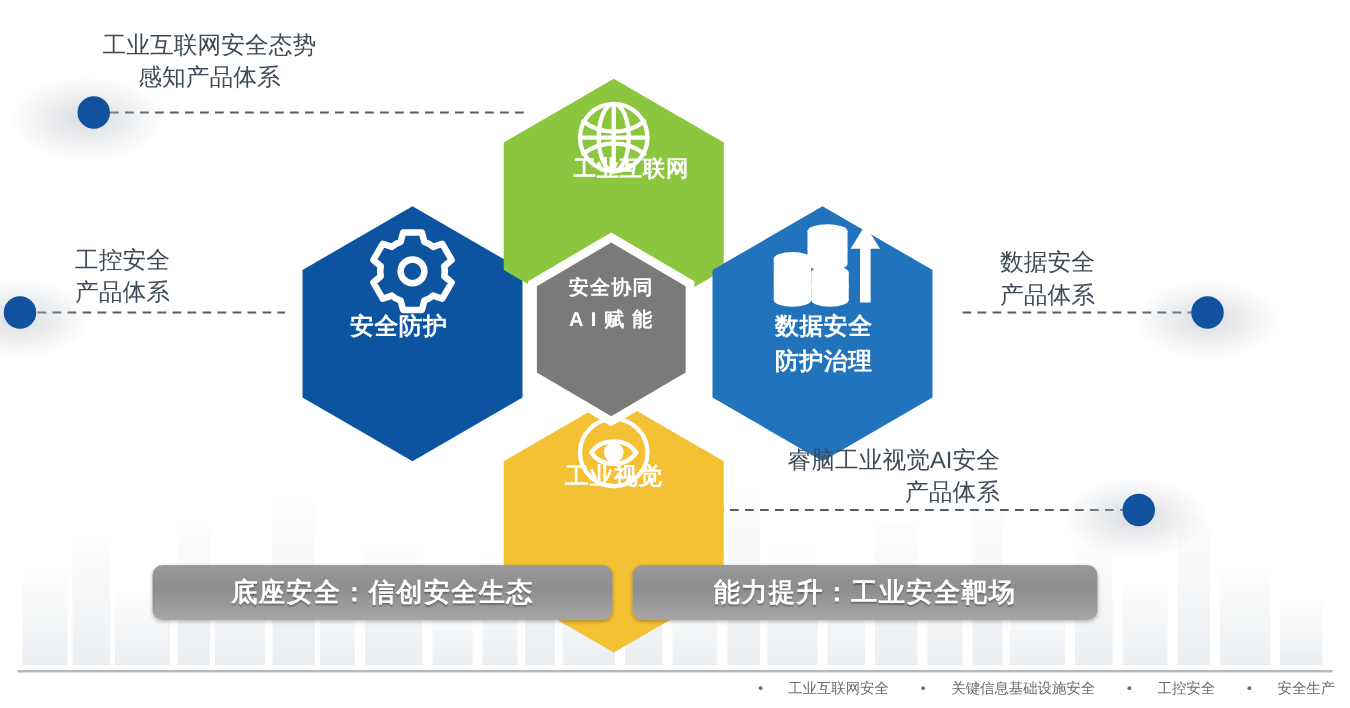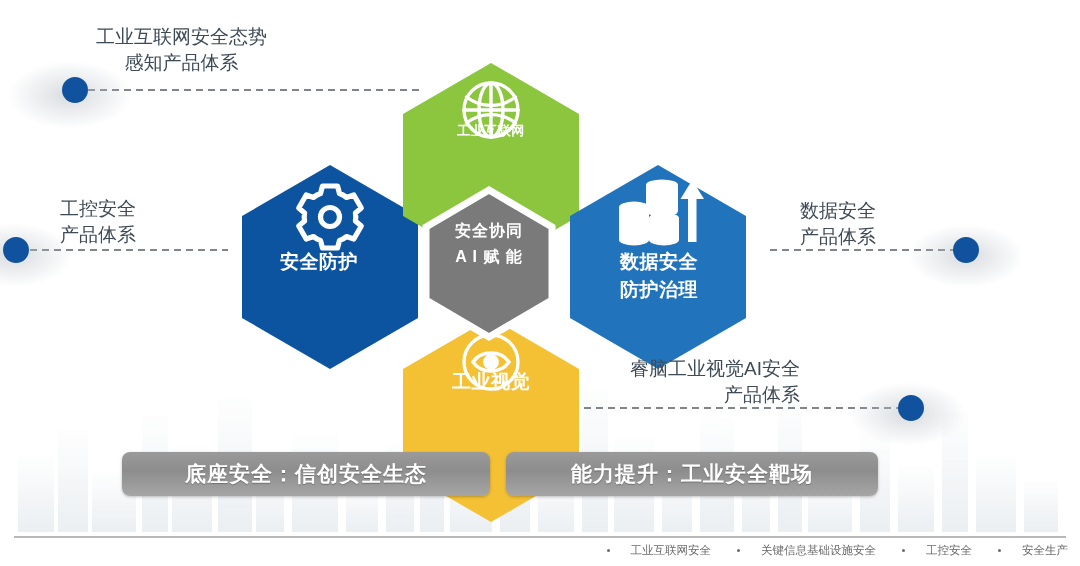--- a/index.html
+++ b/index.html
@@ -21,37 +21,37 @@
   .diagram{ position:absolute; left:0; top:0; width:1080px; height:566px; }
 
   
   .hexlabel{
     position:absolute; text-align:center; color:#ffffff;
     font-weight:bold; letter-spacing:.5px; line-height:1.45;
     pointer-events:none; white-space:nowrap;
   }
   .hexlabel .l1,.hexlabel .l2{ display:block; }
 
-  .hl-top   { left:378px; top:122px;  width:226px; font-size:13px; }
+  .hl-top   { left:392px; top:122px;  width:226px; font-size:18px; }
   .hl-left  { left:206px; top:248px;  width:226px; font-size:19px; }
   .hl-right { left:546px; top:248px;  width:226px; font-size:19px; }
   .hl-bottom{ left:378px; top:368px;  width:226px; font-size:19px; }
 
   .hl-center{
     left:424px; top:218px; width:130px; font-size:16px;
     line-height:1.6; letter-spacing:1px;
   }
 
   
   .callout{
     position:absolute; color:#3e4a56; line-height:1.35;
     font-size:19px; white-space:nowrap;
   }
   .callout span{ display:block; }
-  .co-tl{ left:96px;  top:24px;  text-align:center; }
+  .co-tl{ left:82px;  top:24px;  text-align:center; }
   .co-l { left:60px;  top:196px; text-align:center; }
   .co-r { left:800px; top:198px; text-align:left; }
   .co-br{ left:630px; top:356px; text-align:right; }
 
   
   .bars{ position:absolute; left:0; top:452px; width:1080px; height:48px; }
   .bar{
     position:absolute; height:44px; border-radius:8px;
     background:linear-gradient(180deg,#9a9a9a 0%,#8d8d8d 42%,#a6a6a6 100%);
     box-shadow:0 1px 3px rgba(0,0,0,.25);

